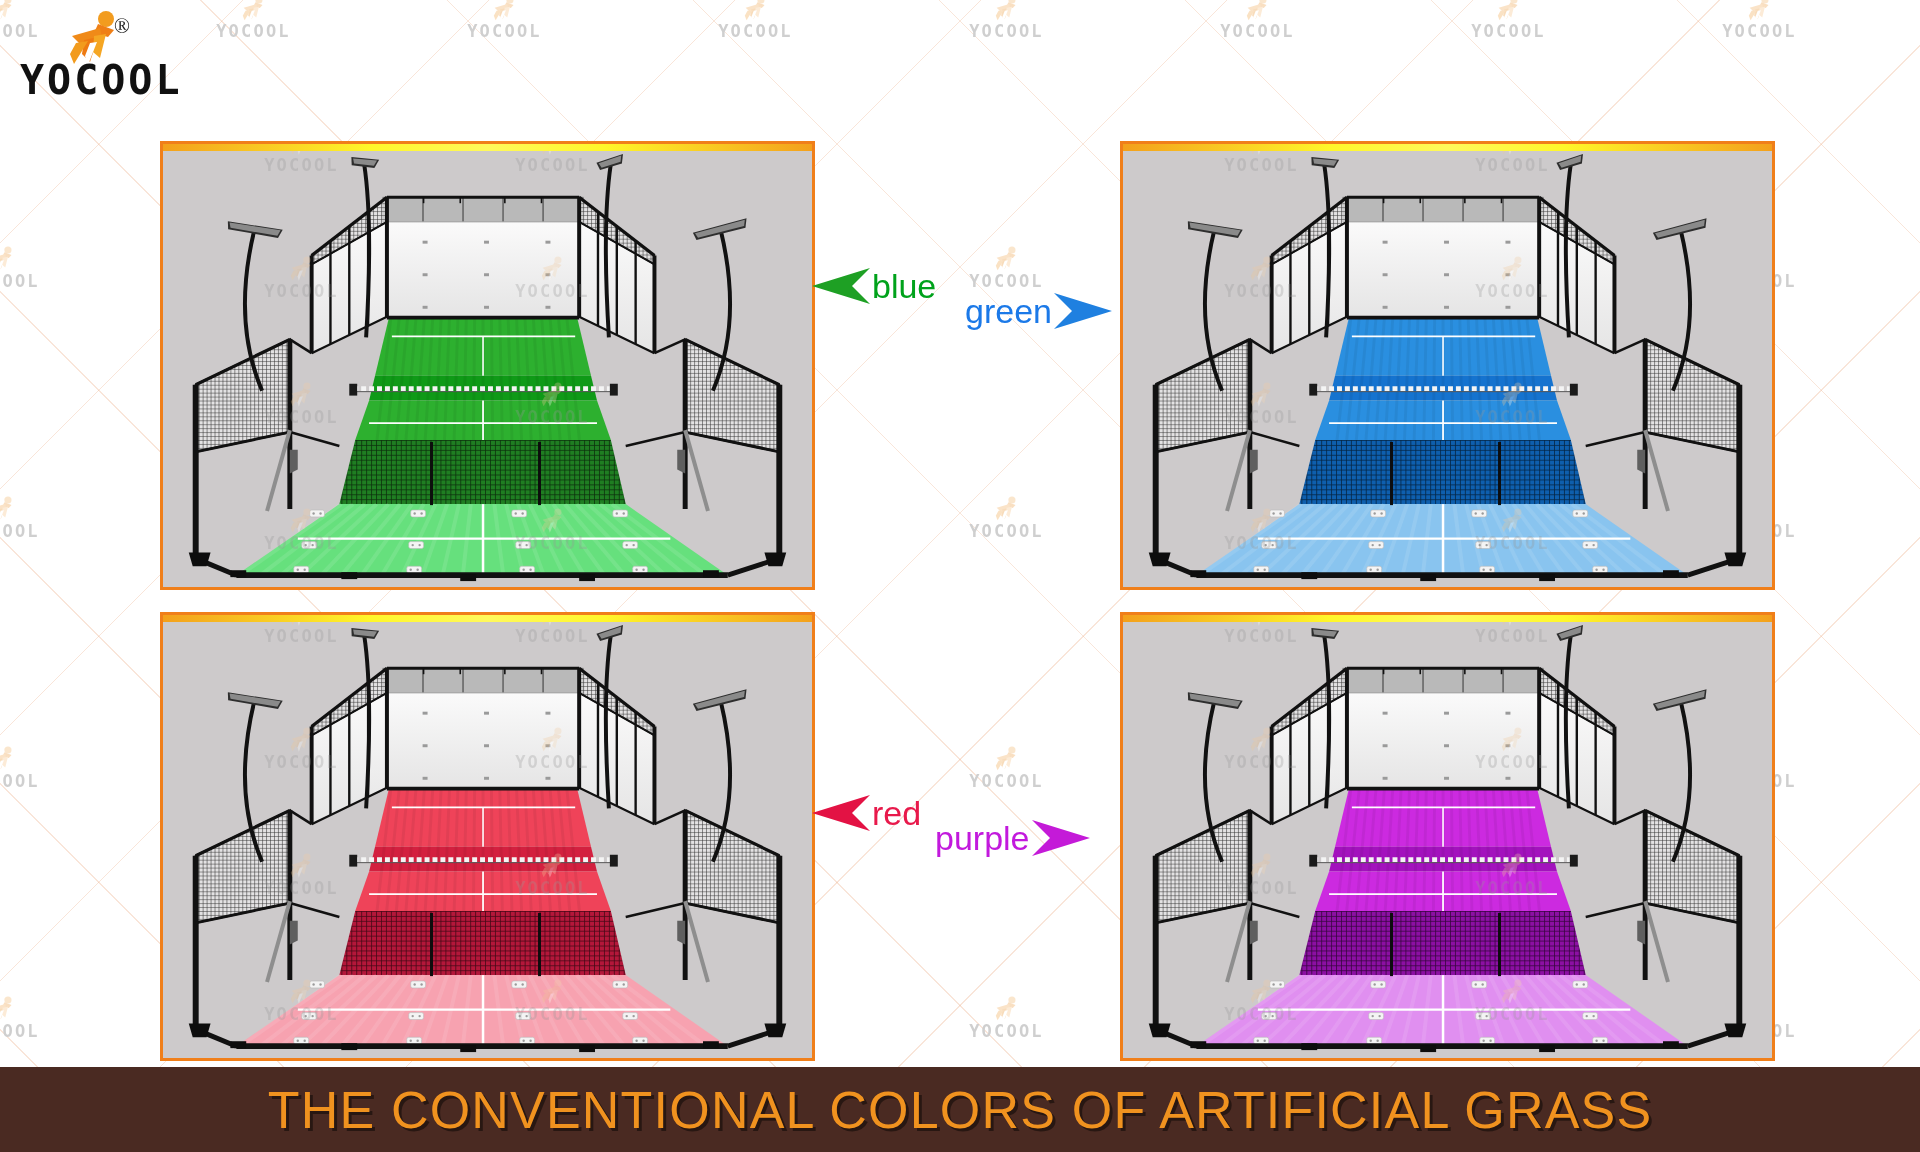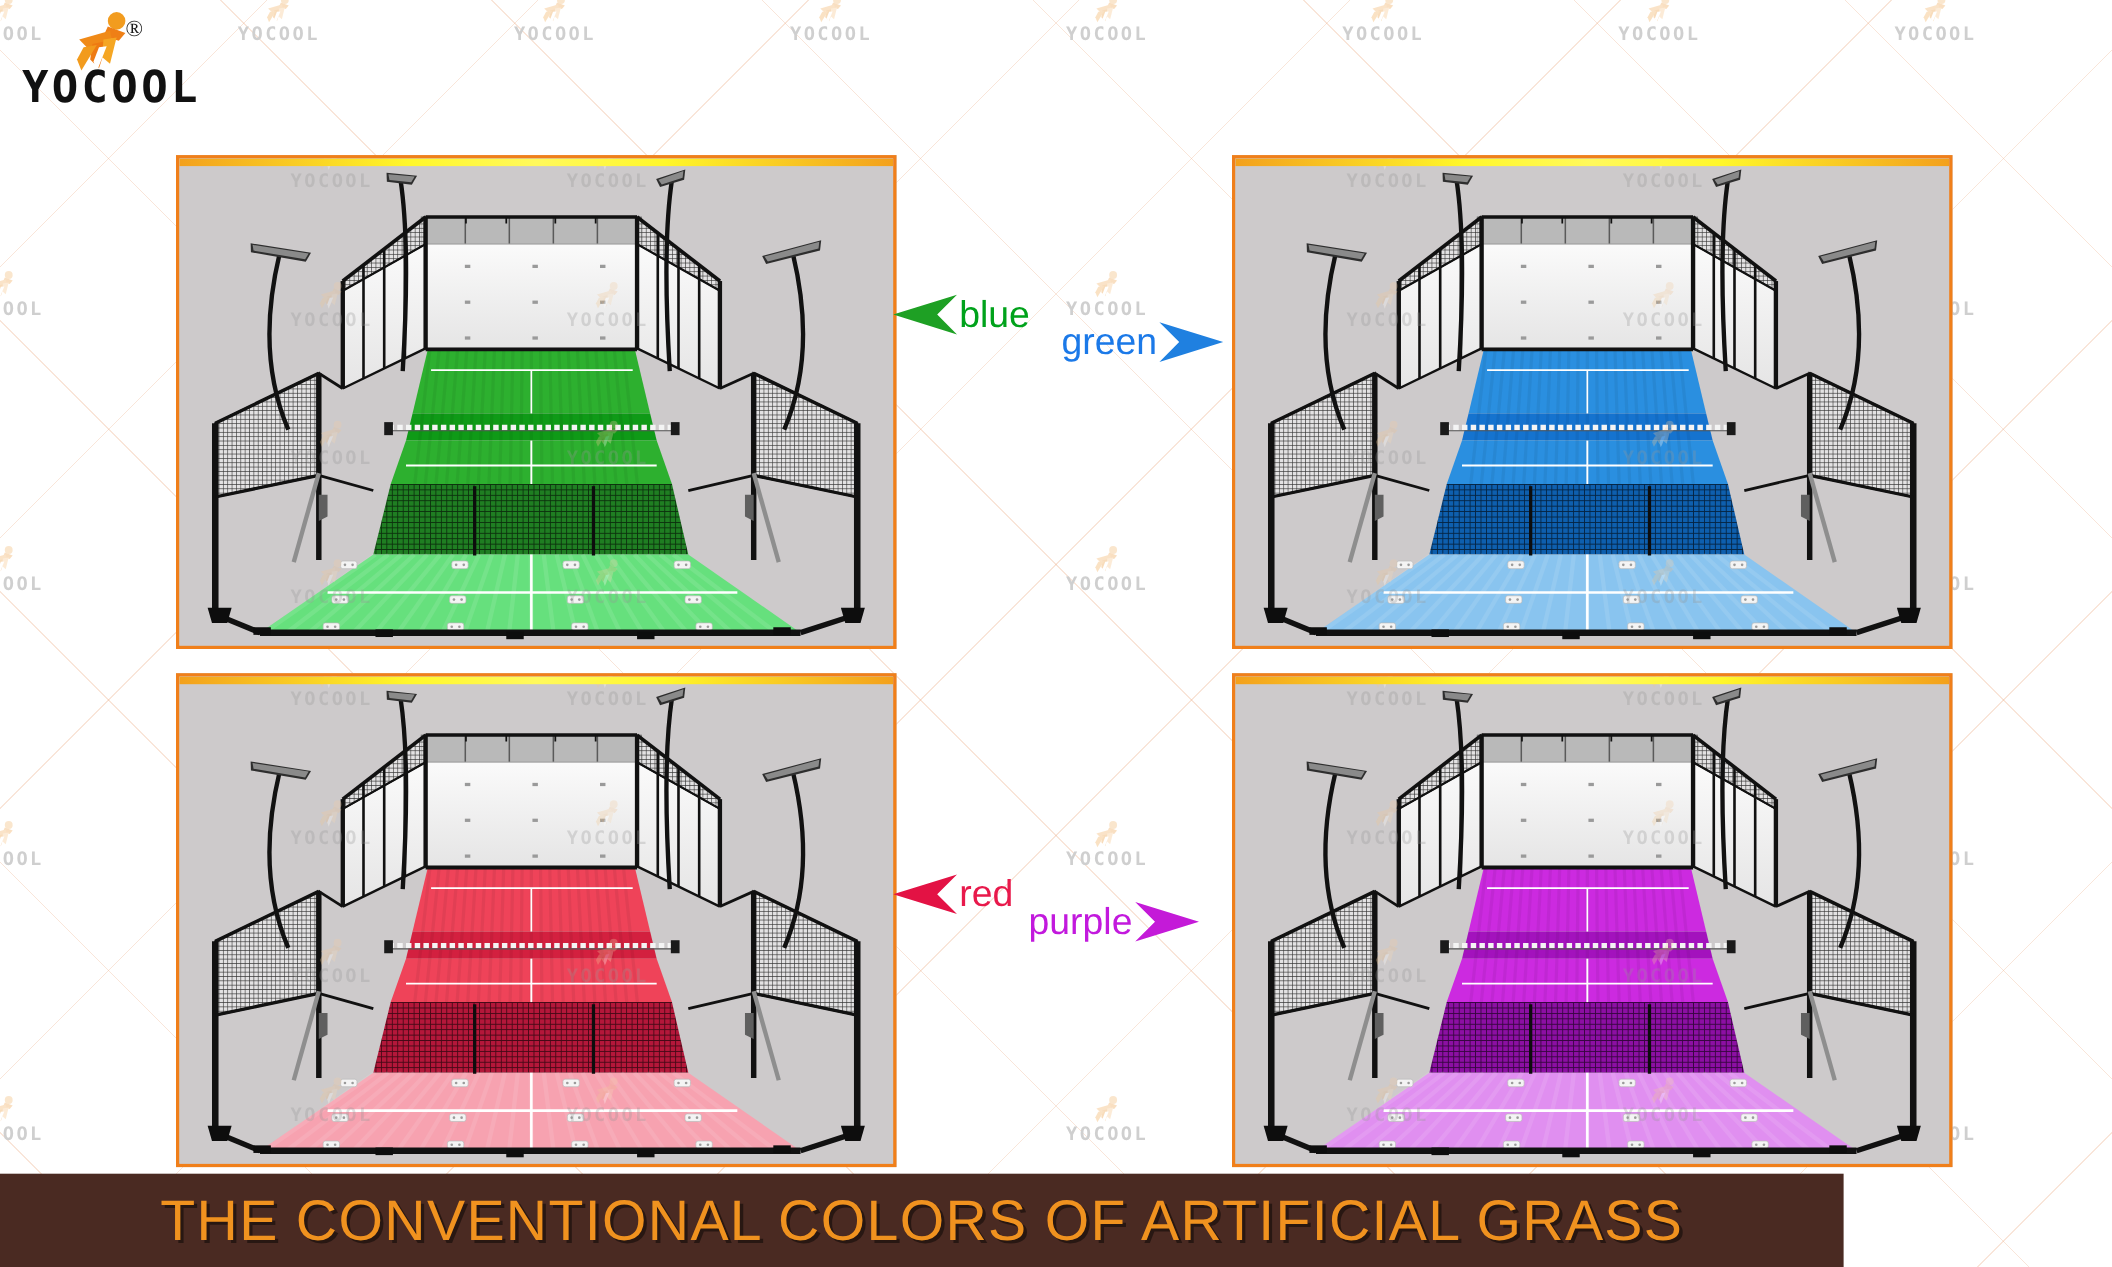--- a/index.html
+++ b/index.html
@@ -86,21 +86,21 @@
     font-family:"Liberation Sans", sans-serif;
   }
   .arrow-svg{display:block;}
   #label-green {left:812px; top:266px;}
   #label-blue  {left:965px; top:291px;}
   #label-red   {left:812px; top:793px;}
   #label-purple{left:935px; top:818px;}
 
   
   #banner{
-    position:absolute;left:0;bottom:0;width:1676px;height:85px;
+    position:absolute;left:0;bottom:0;width:1920px;height:85px;
     background:#4a2a22;z-index:10;
     display:flex;align-items:center;justify-content:center;text-align:right;
   }
   #banner-text{
     font-size:52px;font-weight:normal;letter-spacing:1.2px;
     color:#f0921f;
     font-family:"Liberation Sans", sans-serif;
     text-shadow:3px 3px 0 rgba(0,0,0,.45);
     white-space:nowrap;
   }

